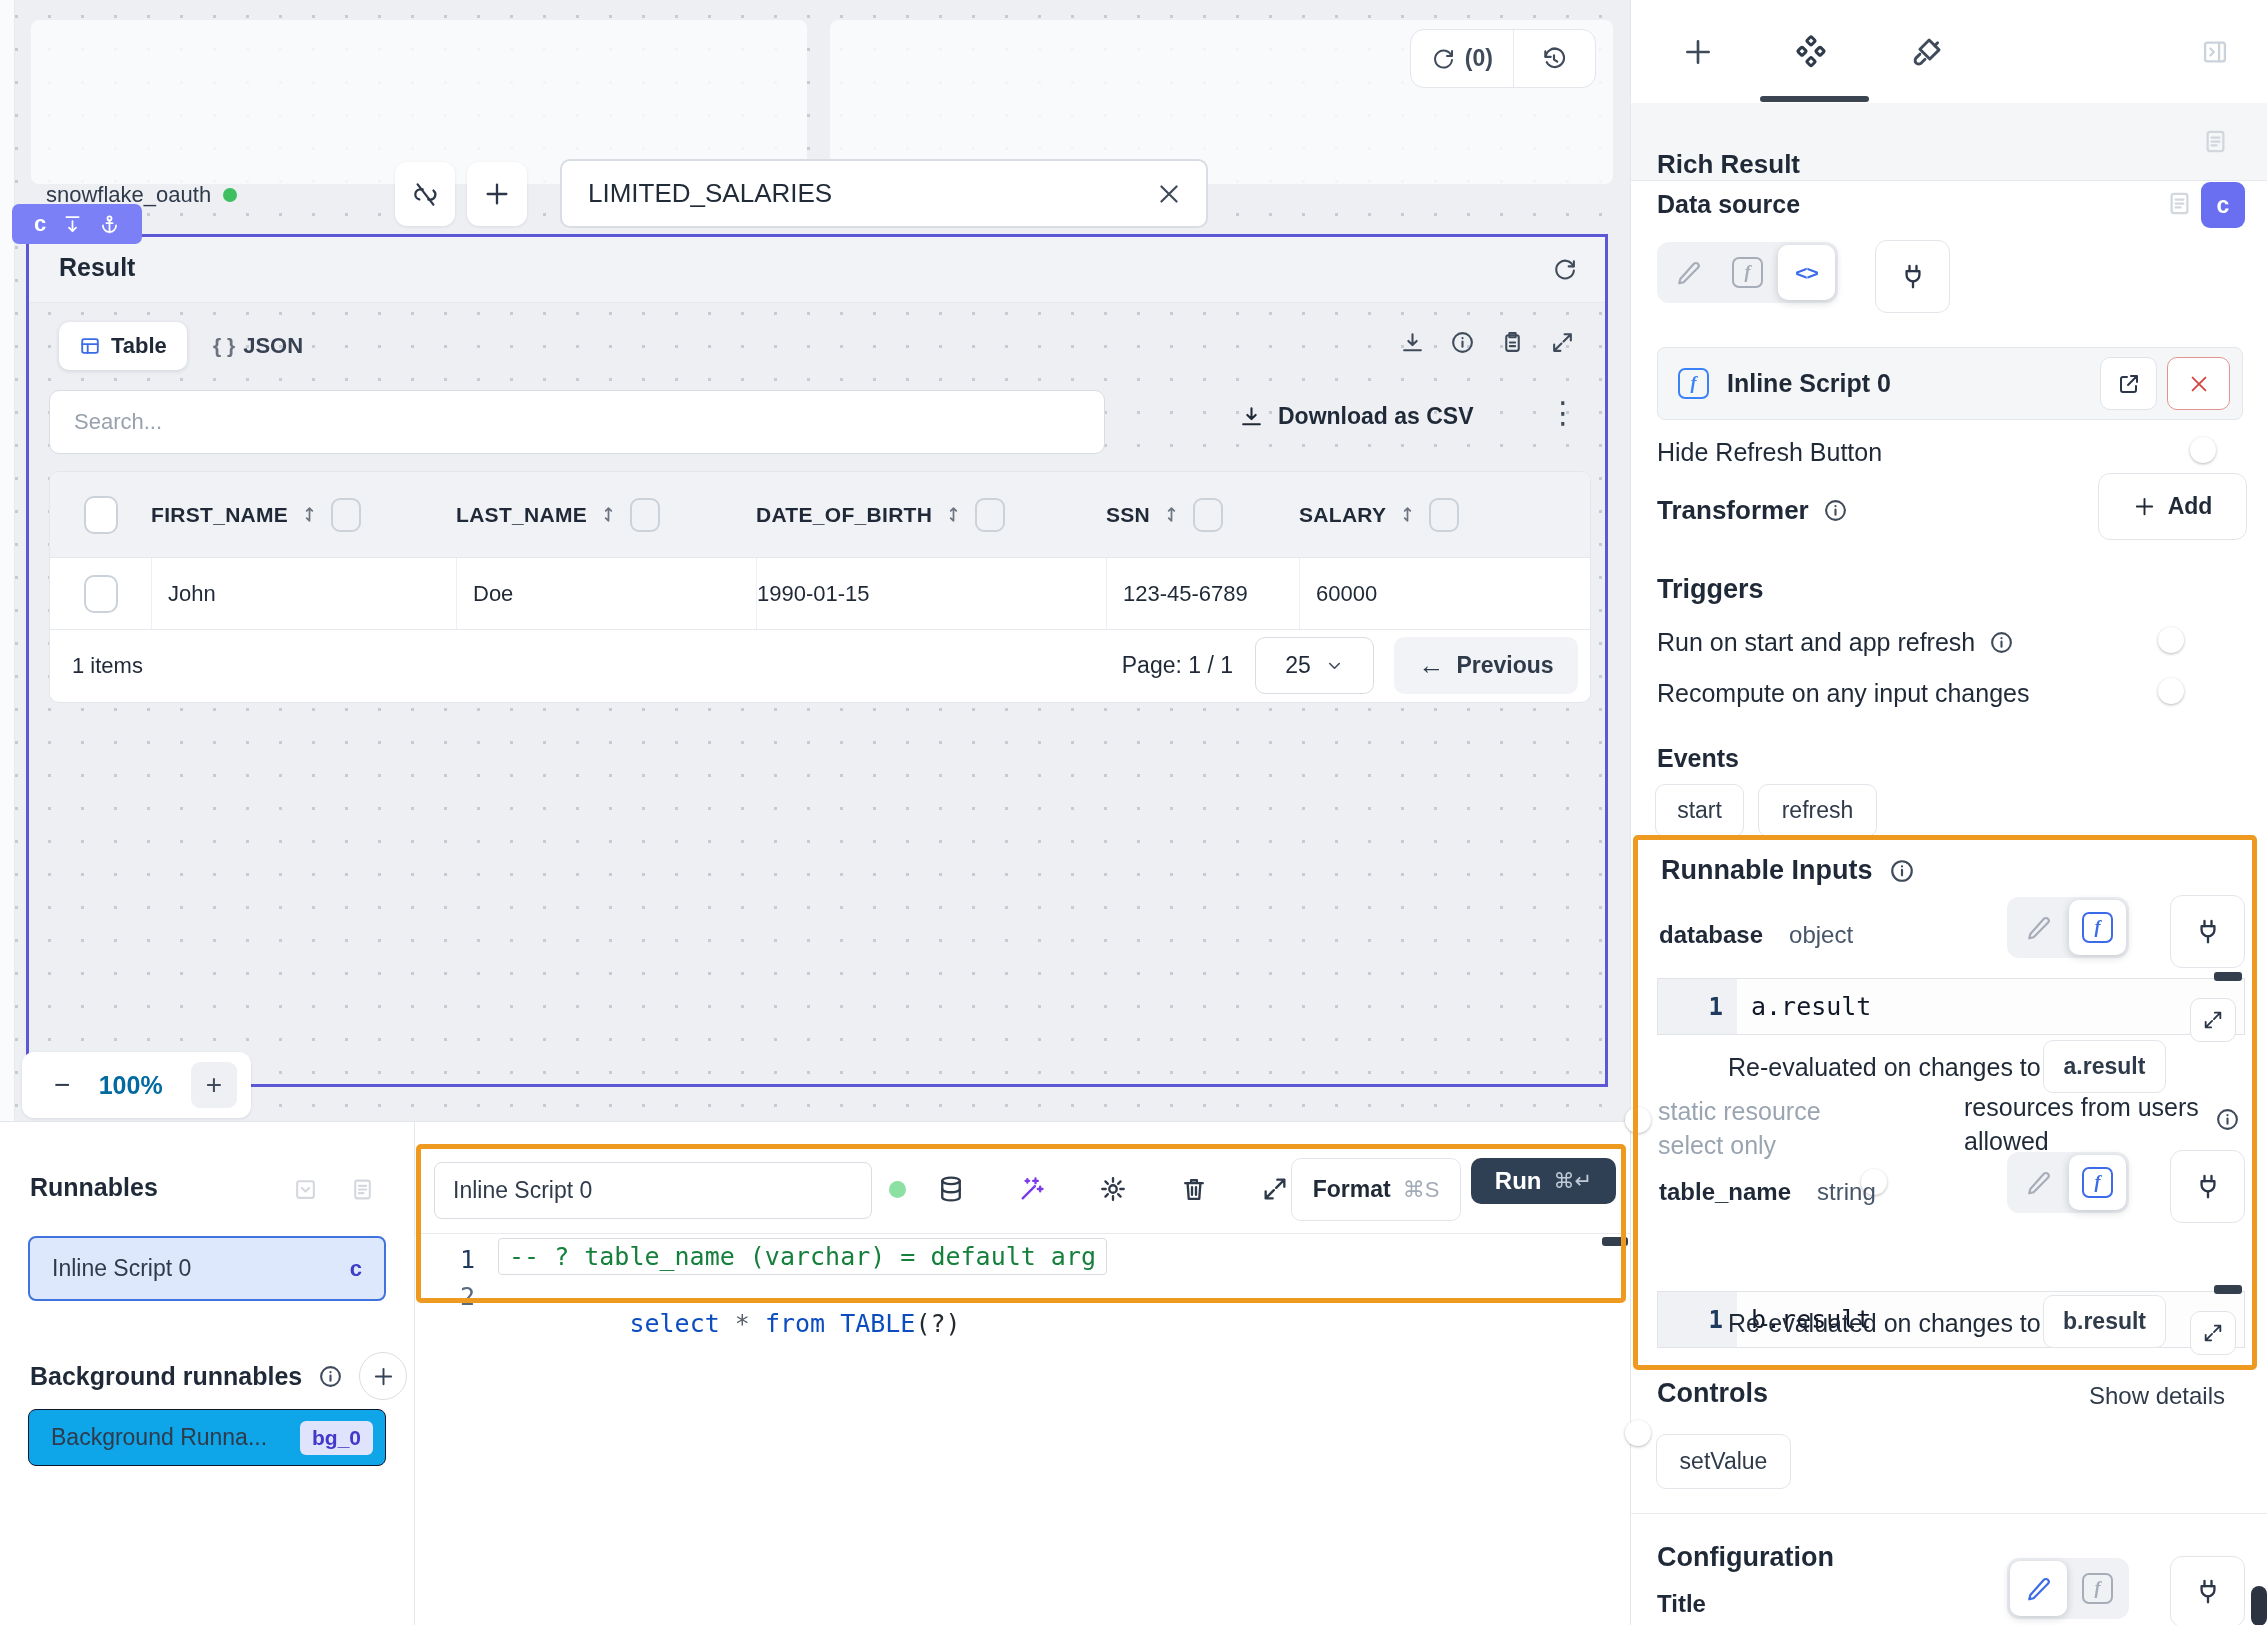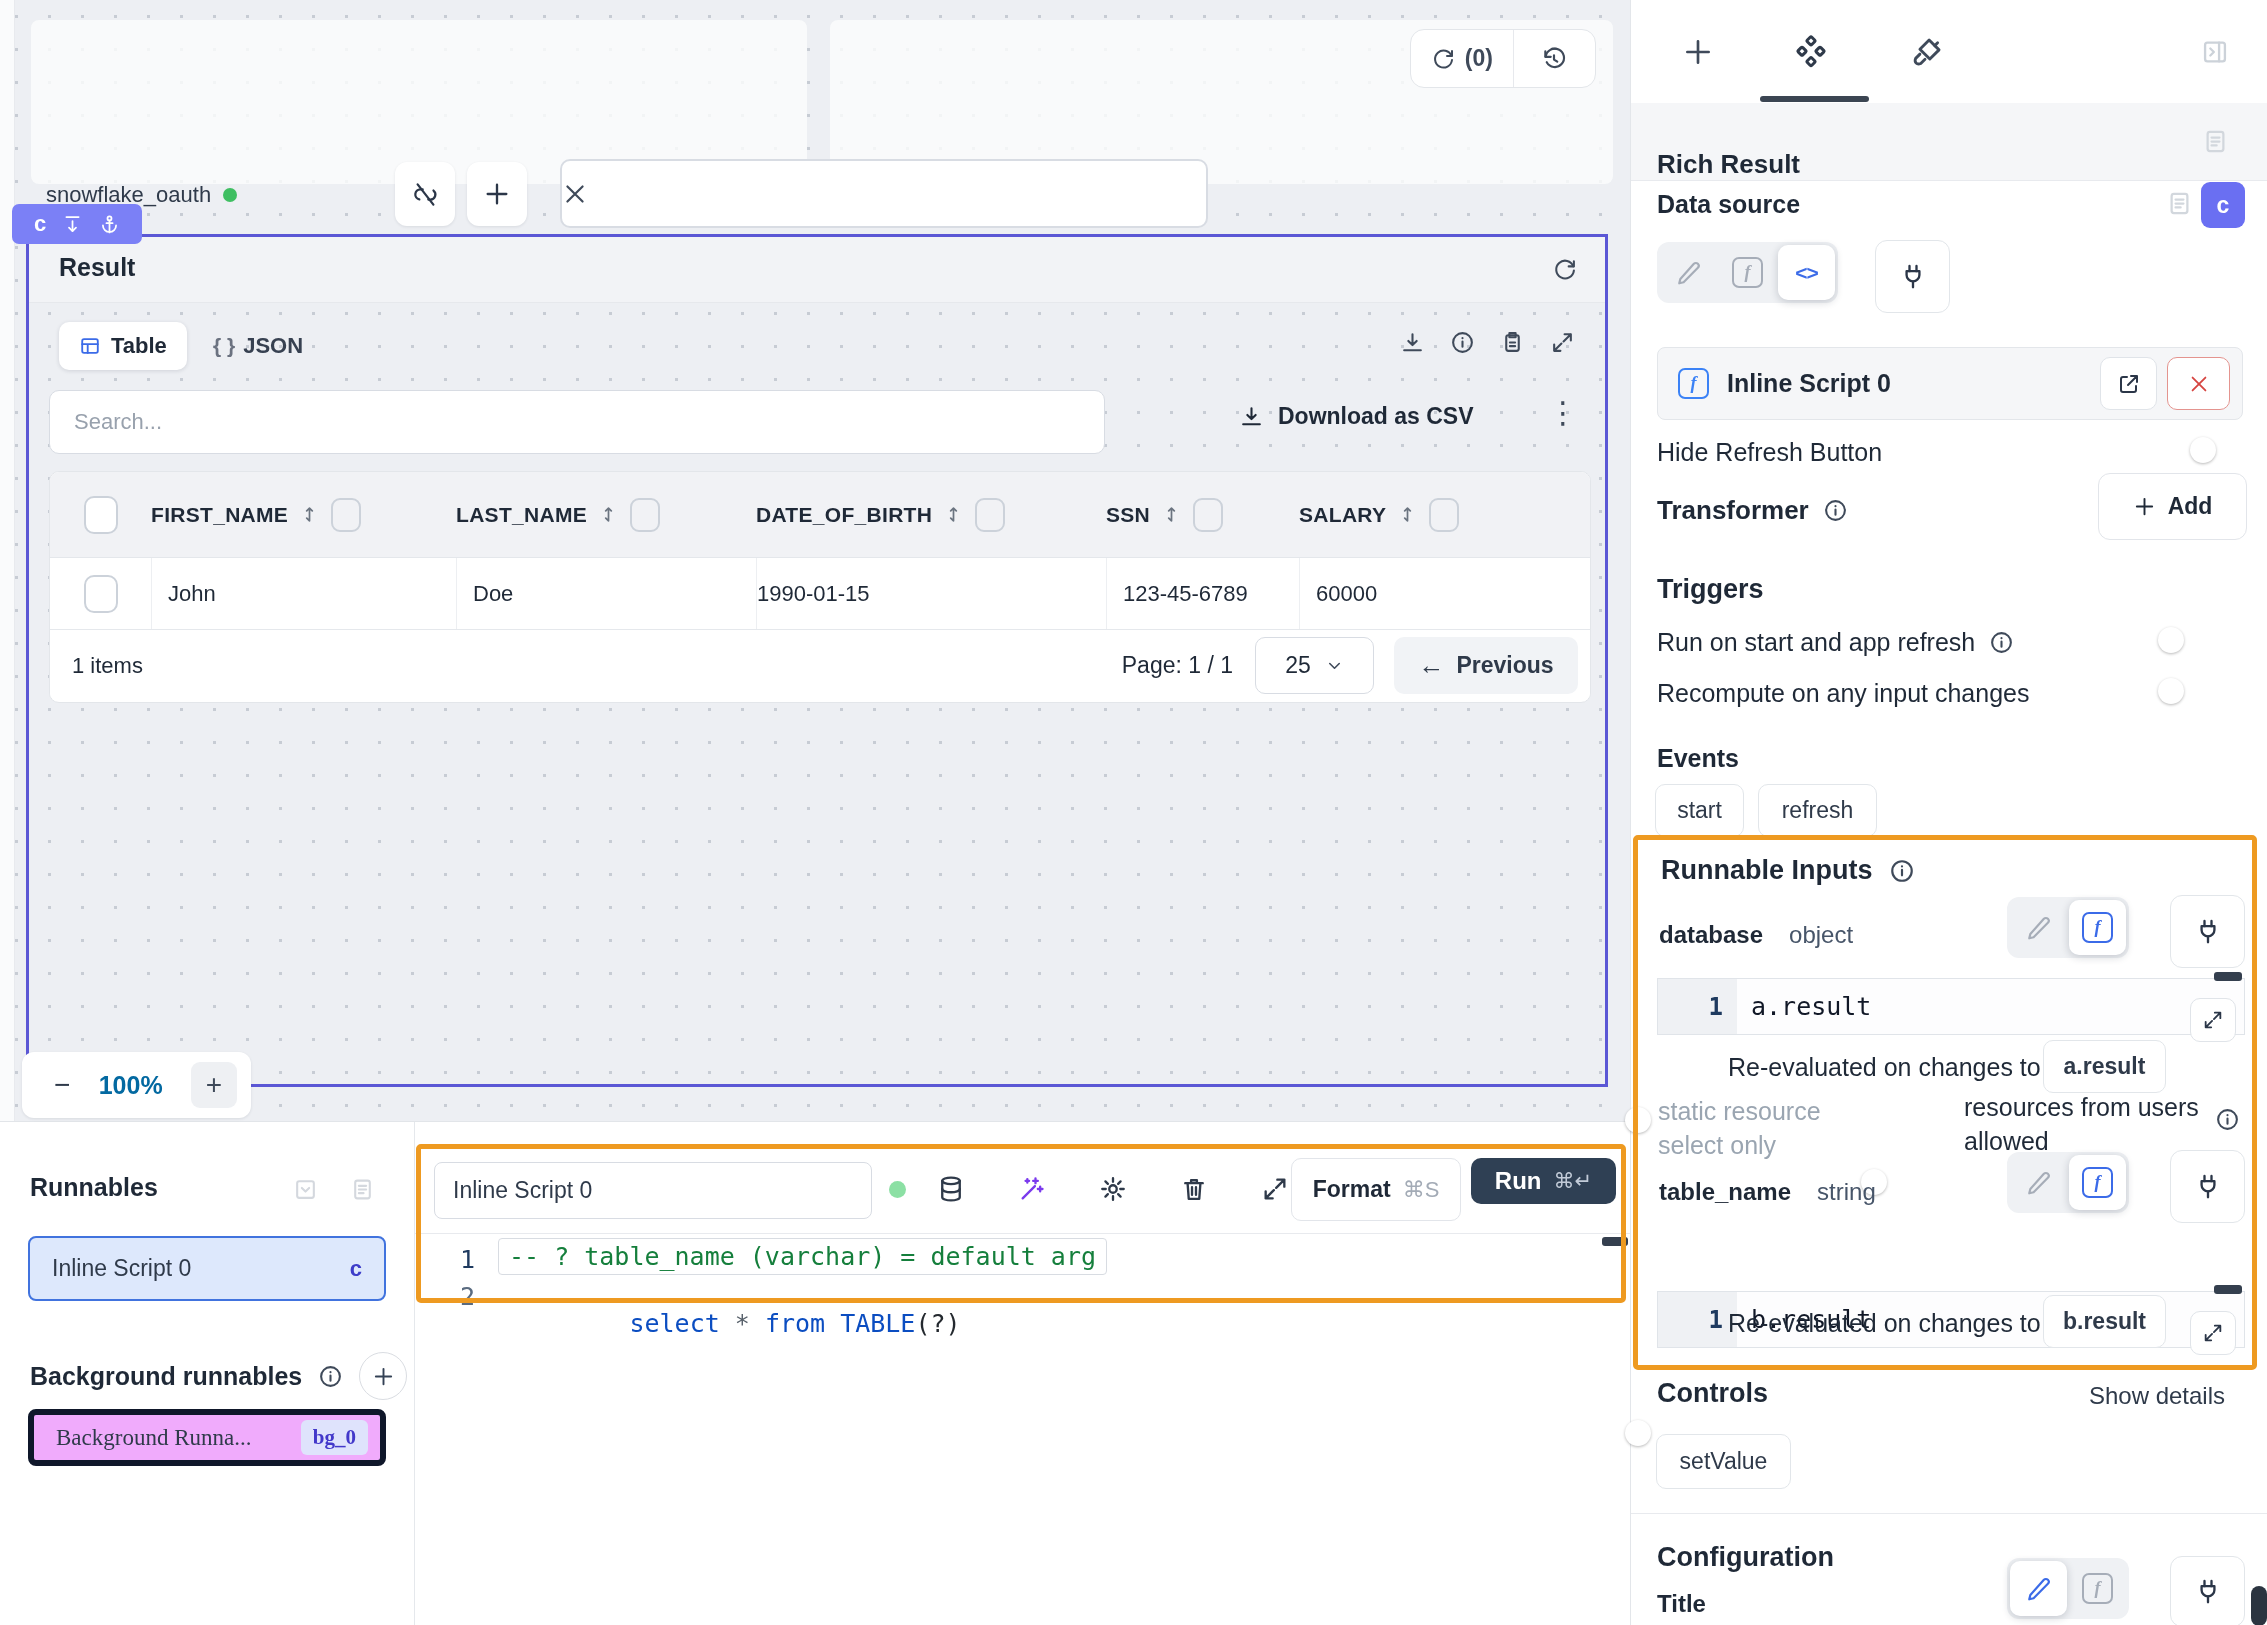--- a/index.html
+++ b/index.html
@@ -26,21 +26,21 @@
   .trow{display:flex;align-items:center;background:#fff;}
   .td{font-size:22px;color:#1f2937;display:flex;align-items:center;height:100%;}
   .cbx{width:30px;height:34px;border:2px solid #ccd2da;border-radius:10px;background:#fff;}
   .colbox{width:26px;height:30px;border:2px solid #ccd2da;border-radius:9px;}
   .tfoot{border-top:1px solid #e5e8ec;background:#fff;display:flex;align-items:center;}
   .selectbox{border:1.5px solid #d8dce3;border-radius:10px;background:#fff;display:flex;align-items:center;justify-content:center;gap:14px;font-size:23px;color:#1f2937;}
   .prevbtn{background:#f1f3f6;border-radius:10px;display:flex;align-items:center;justify-content:center;gap:12px;font-size:23px;font-weight:bold;color:#2f3a4a;}
   
   .bottomstrip{left:0;top:1121px;width:1630px;height:505px;background:#fff;border-top:1px solid #e2e5e9;}
   .runitem-sel{background:#dde8fc;border:2px solid #4173de;border-radius:8px;display:flex;align-items:center;justify-content:space-between;}
-  .runitem{background:#f0abfc;border:6px solid #0f172a;border-radius:8px;display:flex;align-items:center;justify-content:space-between;font-family:Liberation Serif, serif;}
+  .runitem{background:#0ea5e9;border:1px solid #0f172a;border-radius:8px;display:flex;align-items:center;justify-content:space-between;}
   .badge-ind{color:#3d3dc9;font-weight:bold;font-size:22px;}
   .badge-pill{background:#dfe3fc;color:#4338ca;font-weight:bold;font-size:21px;border-radius:6px;padding:5px 12px;}
   .circlebtn{border:1.5px solid #dadde2;border-radius:50%;background:#fff;display:flex;align-items:center;justify-content:center;color:#334155;}
   .orangebox{border:5px solid #ee9a21;border-radius:5px;pointer-events:none;}
   .toolbtn{background:#fff;border:1px solid #e2e5ea;border-radius:10px;display:flex;align-items:center;justify-content:center;gap:12px;}
   .runbtn{background:#2f4054;border-radius:10px;display:flex;align-items:center;justify-content:center;gap:12px;color:#fff;}
   .mono{font-family:"DejaVu Sans Mono","Liberation Mono",monospace;white-space:pre;}
   
   .inspector{left:1630px;top:0;width:638px;height:1626px;background:#fff;border-left:1px solid #e3e6ea;}
   .insp-tabbar{border-bottom:1px solid #e6e8ec;}
@@ -111,20 +111,21 @@
           <path d="M5 3l14 18"></path>
         </svg>
     </div>
     <div class="abs whitebtn" style="left:467px;top:162px;width:60px;height:64px;">
       <svg class="ic" width="28" height="28" viewBox="0 0 24 24">
           <path d="M12 4v16M4 12h16"></path>
         </svg>
     </div>
 
     <div class="abs textinput" style="left:560px;top:159px;width:644px;height:65px;">
+      <span style="margin-left:26px;font-size:26px;color:#222b38;flex:1;">LIMITED_SALARIES</span>
       <svg class="ic" width="26" height="26" viewBox="0 0 24 24" style="margin-right:24px;color:#3f4a5a;">
           <path d="M5 5l14 14M19 5L5 19"></path>
         </svg>
     </div>
 
     <div class="abs selchip" style="left:12px;top:204px;width:130px;height:40px;z-index:6;">
       <span style="font-weight:bold;font-size:22px;">c</span>
       <svg class="ic" width="21" height="21" viewBox="0 0 24 24">
           <path d="M5 3.5h14"></path>
           <path d="M12 8v11"></path>

